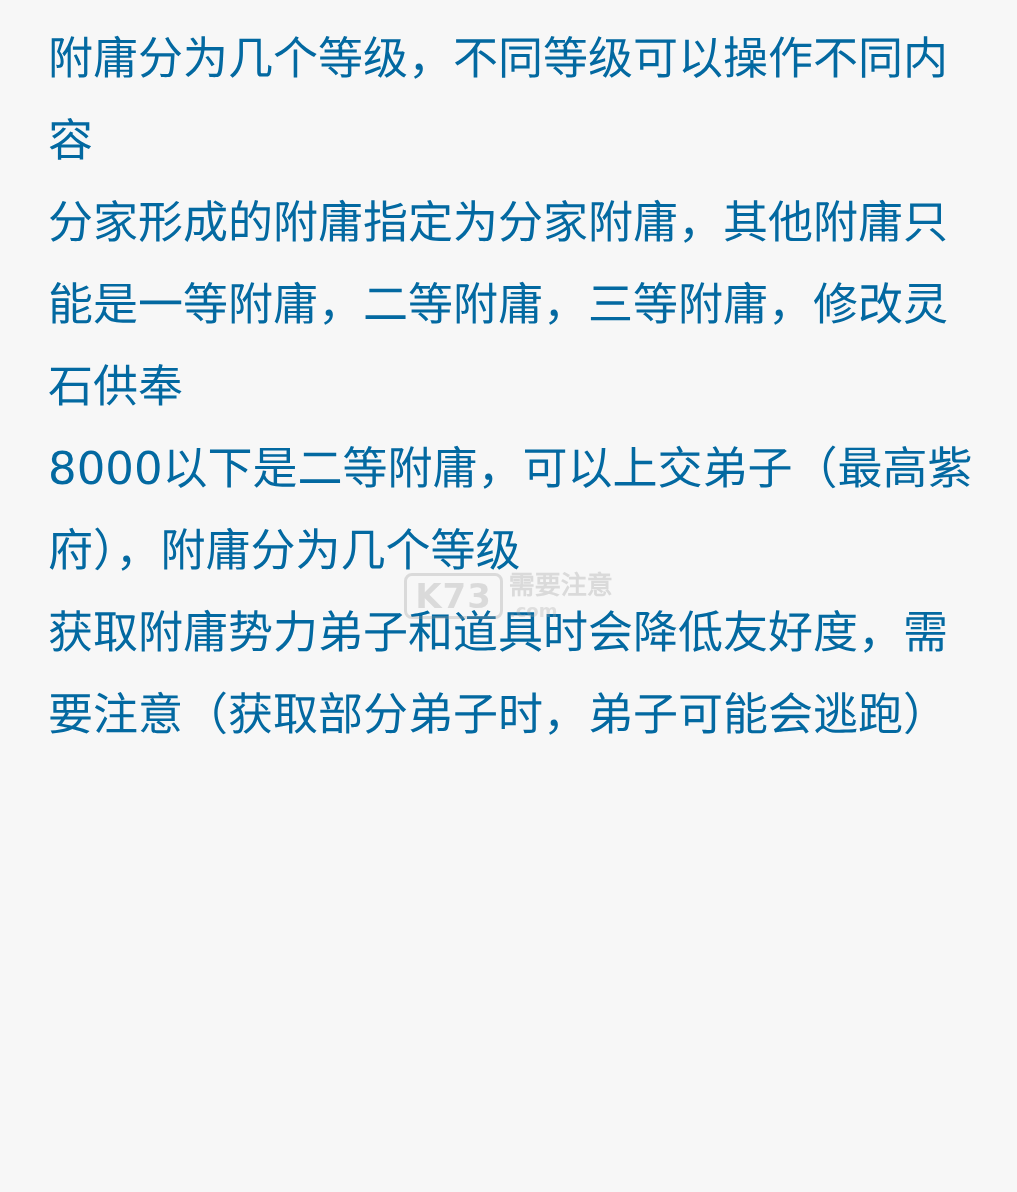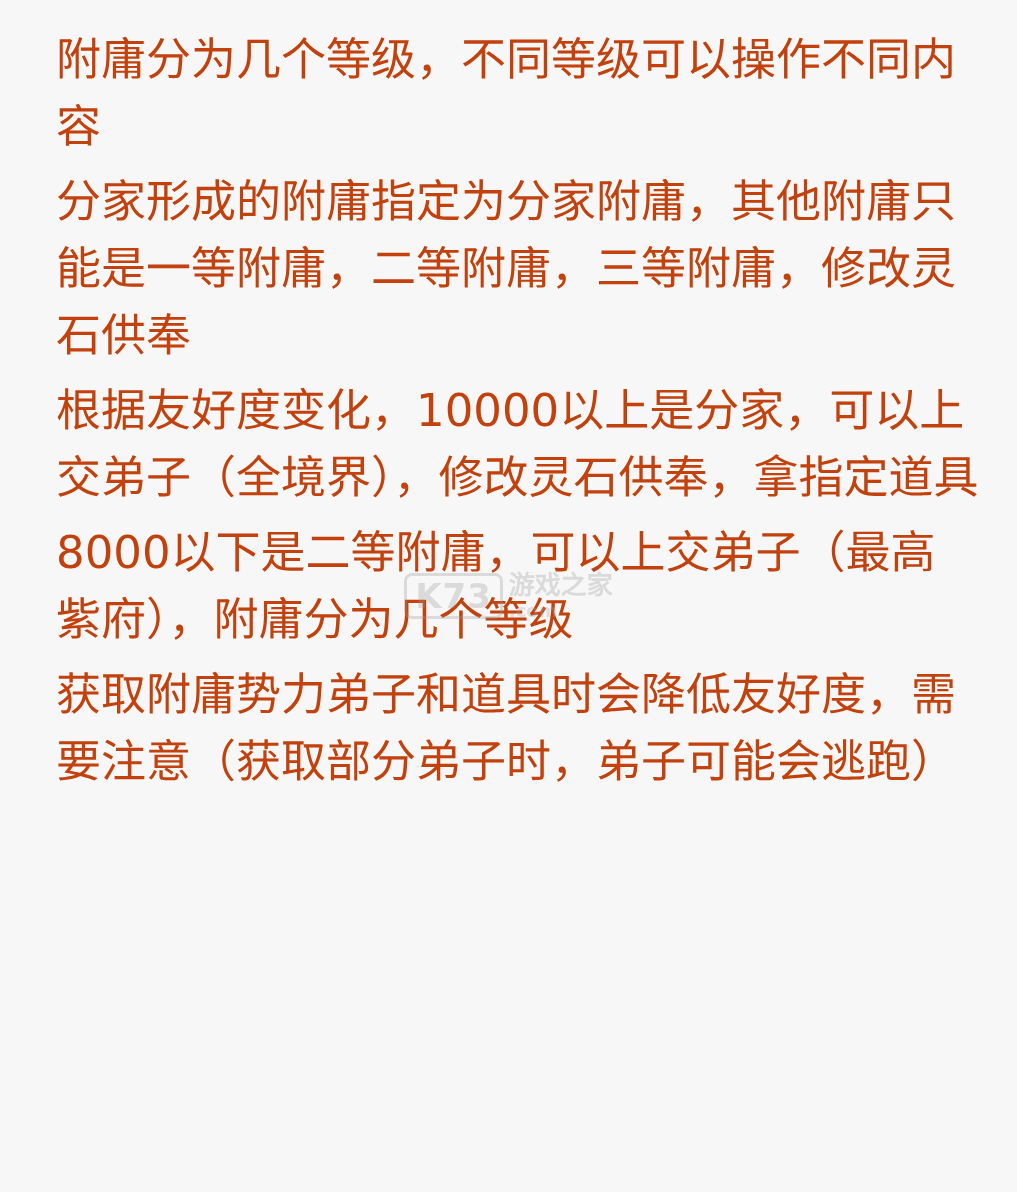--- a/index.html
+++ b/index.html
@@ -18,25 +18,25 @@
   .page {
     position: relative;
     width: 1017px;
     min-height: 1192px;
     background: #f7f7f7;
     padding: 18px 30px 20px 48px;
     box-sizing: border-box;
   }
   .para {
     font-size: 45px;
-    line-height: 67px;
+    line-height: 82px;
     letter-spacing: 0px;
     font-weight: 500;
-    color: #c2410c;
-    margin: 8px;
+    color: #0369a1;
+    margin: 0;
     text-align: left;
     white-space: pre-wrap;
     word-break: break-all;
   }
   .watermark {
     position: absolute;
     left: 0;
     right: 0;
     top: 570px;
     display: flex;
@@ -81,25 +81,24 @@
 </style>
 </head>
 <body>
 
 <div class="page">
 
   <div class="watermark">
     <div class="wm-inner">
       <span class="wm-badge">K73</span>
       <span class="wm-col">
-        <span class="wm-text">游戏之家</span>
+        <span class="wm-text">需要注意</span>
         <span class="wm-sub">.com</span>
       </span>
     </div>
   </div>
 
   <p class="para">附庸分为几个等级，不同等级可以操作不同内容</p>
   <p class="para">分家形成的附庸指定为分家附庸，其他附庸只能是一等附庸，二等附庸，三等附庸，修改灵石供奉</p>
-  <p class="para">根据友好度变化，10000以上是分家，可以上交弟子（全境界），修改灵石供奉，拿指定道具</p>
   <p class="para">8000以下是二等附庸，可以上交弟子（最高紫府），附庸分为几个等级</p>
   <p class="para">获取附庸势力弟子和道具时会降低友好度，需要注意（获取部分弟子时，弟子可能会逃跑）</p>
 
 </div>
 
 </body></html>

